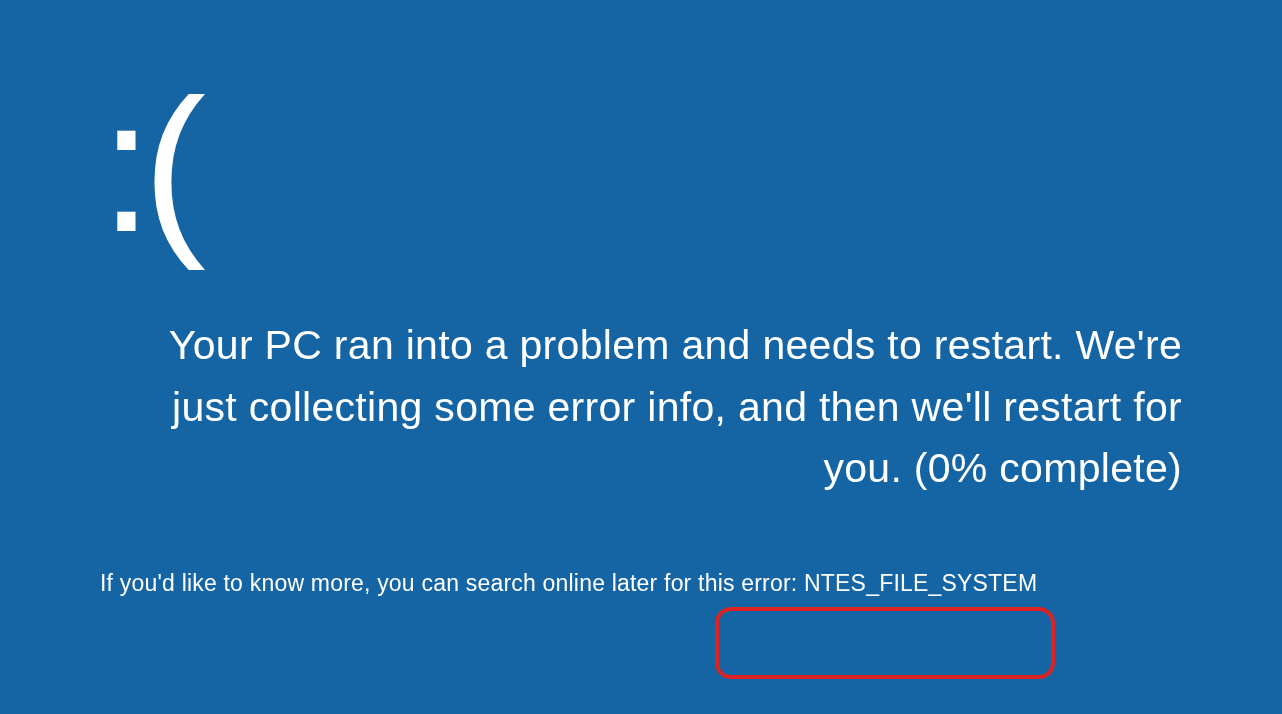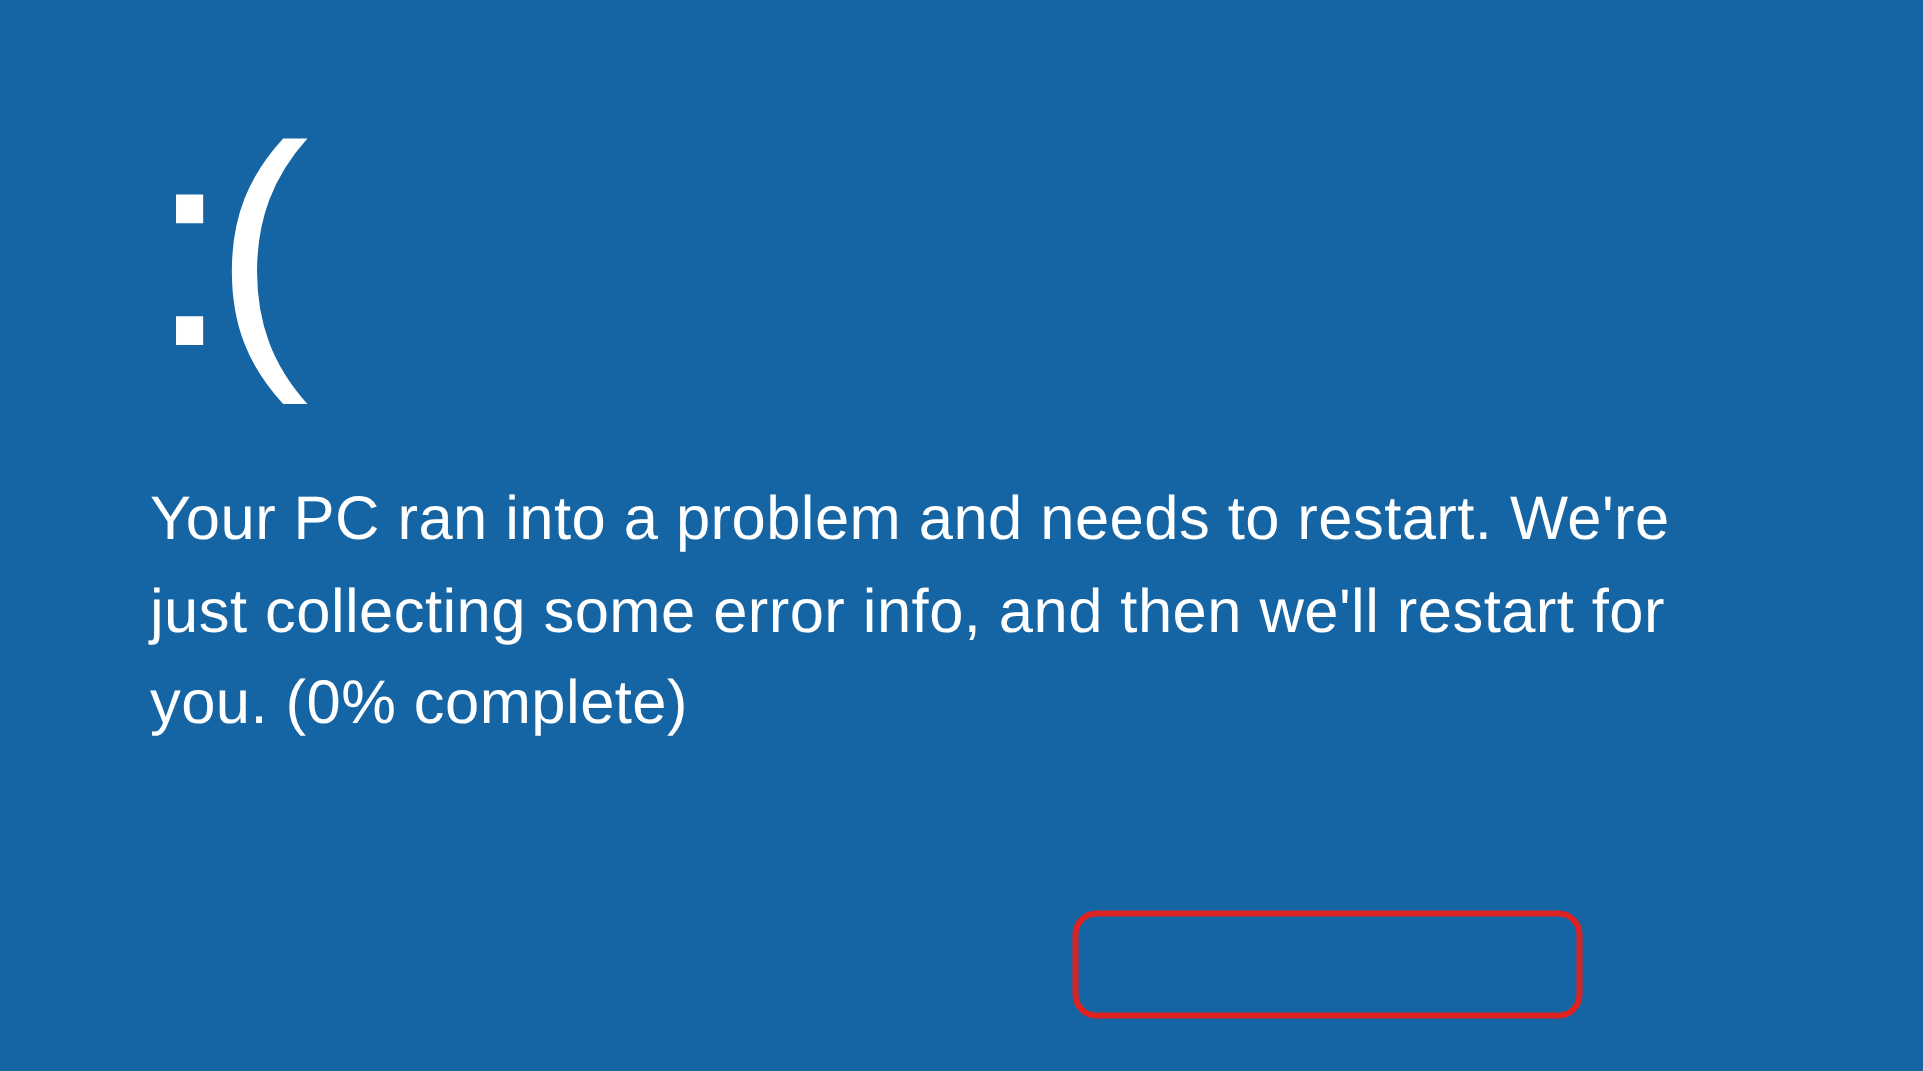--- a/index.html
+++ b/index.html
@@ -30,20 +30,21 @@
       margin-bottom: 55px;
       font-family: "Segoe UI Light", "Segoe UI", sans-serif;
     }
     
     .main-message {
       font-size: 41px;
       font-weight: 300;
       line-height: 1.5;
       letter-spacing: 0.3px;
       margin-bottom: 70px;
+      text-align: right;
     }
     
     .footer-message {
       font-size: 23px;
       font-weight: 300;
       letter-spacing: 0.2px;
     }
     
     .error-code {
       display: inline;
@@ -64,15 +65,18 @@
     }
   </style>
 </head>
 <body>
 
 <div class="content">
   <div class="sad-face">:(</div>
 
   <div class="main-message">Your PC ran into a problem and needs to restart. We're just collecting some error info, and then we'll restart for you. (0% complete)</div>
 
+  <div class="footer-message">
+    <span>If you'd like to know more, you can search online later for this error: </span><span class="error-code">NTES_FILE_SYSTEM</span>
+  </div>
 </div>
 
 <div class="highlight-box highlight-1"></div>
 
 </body></html>

